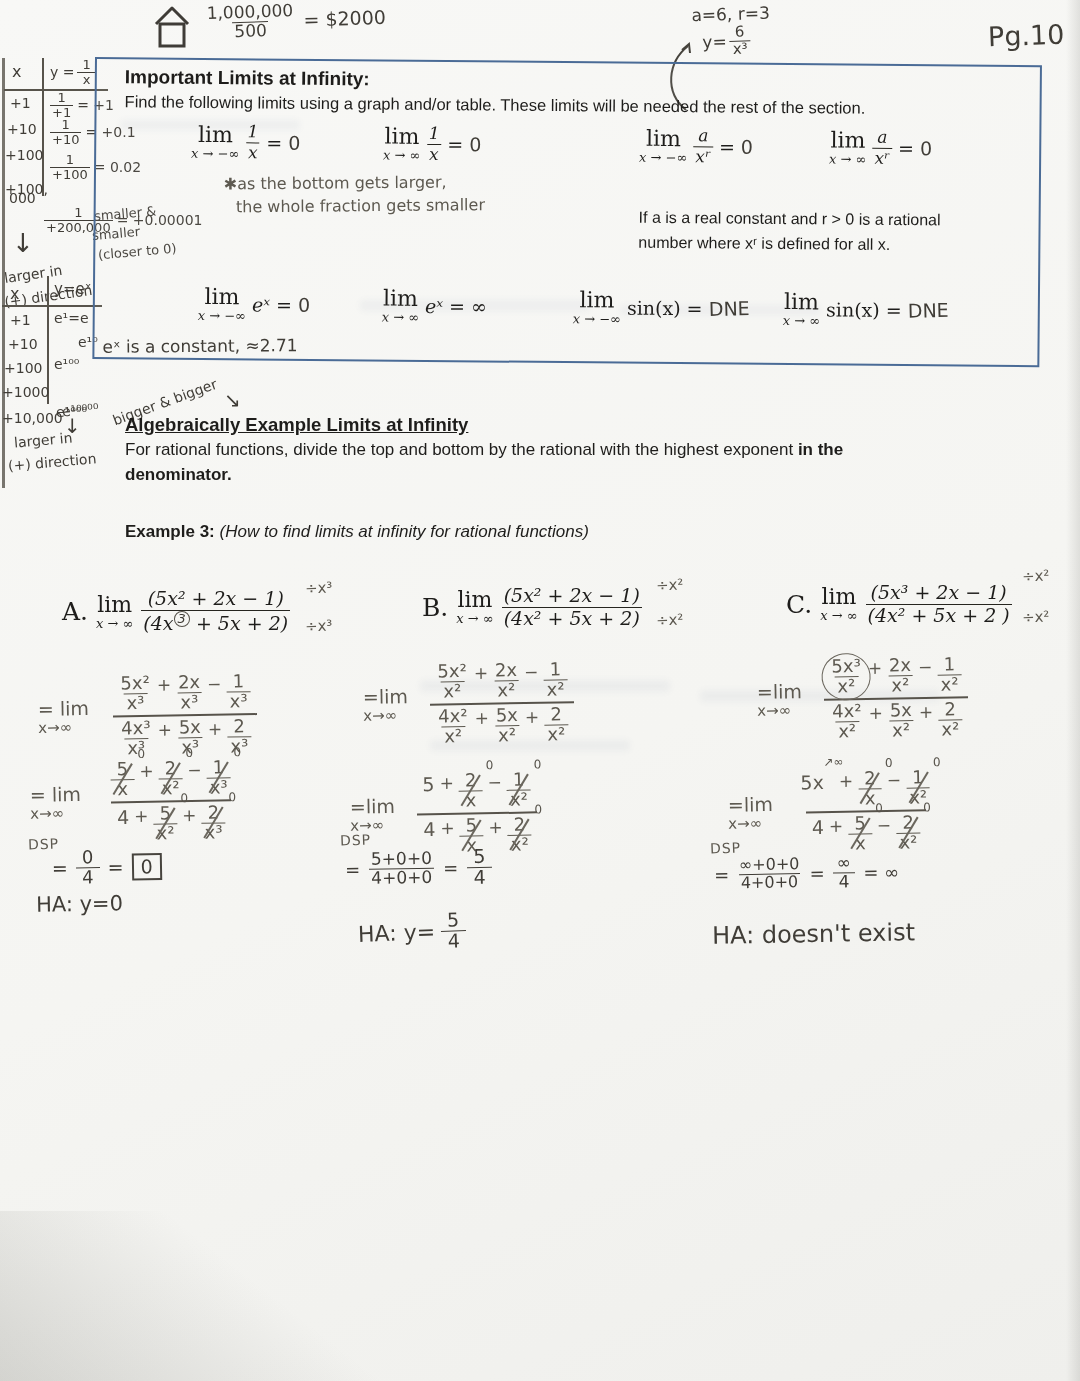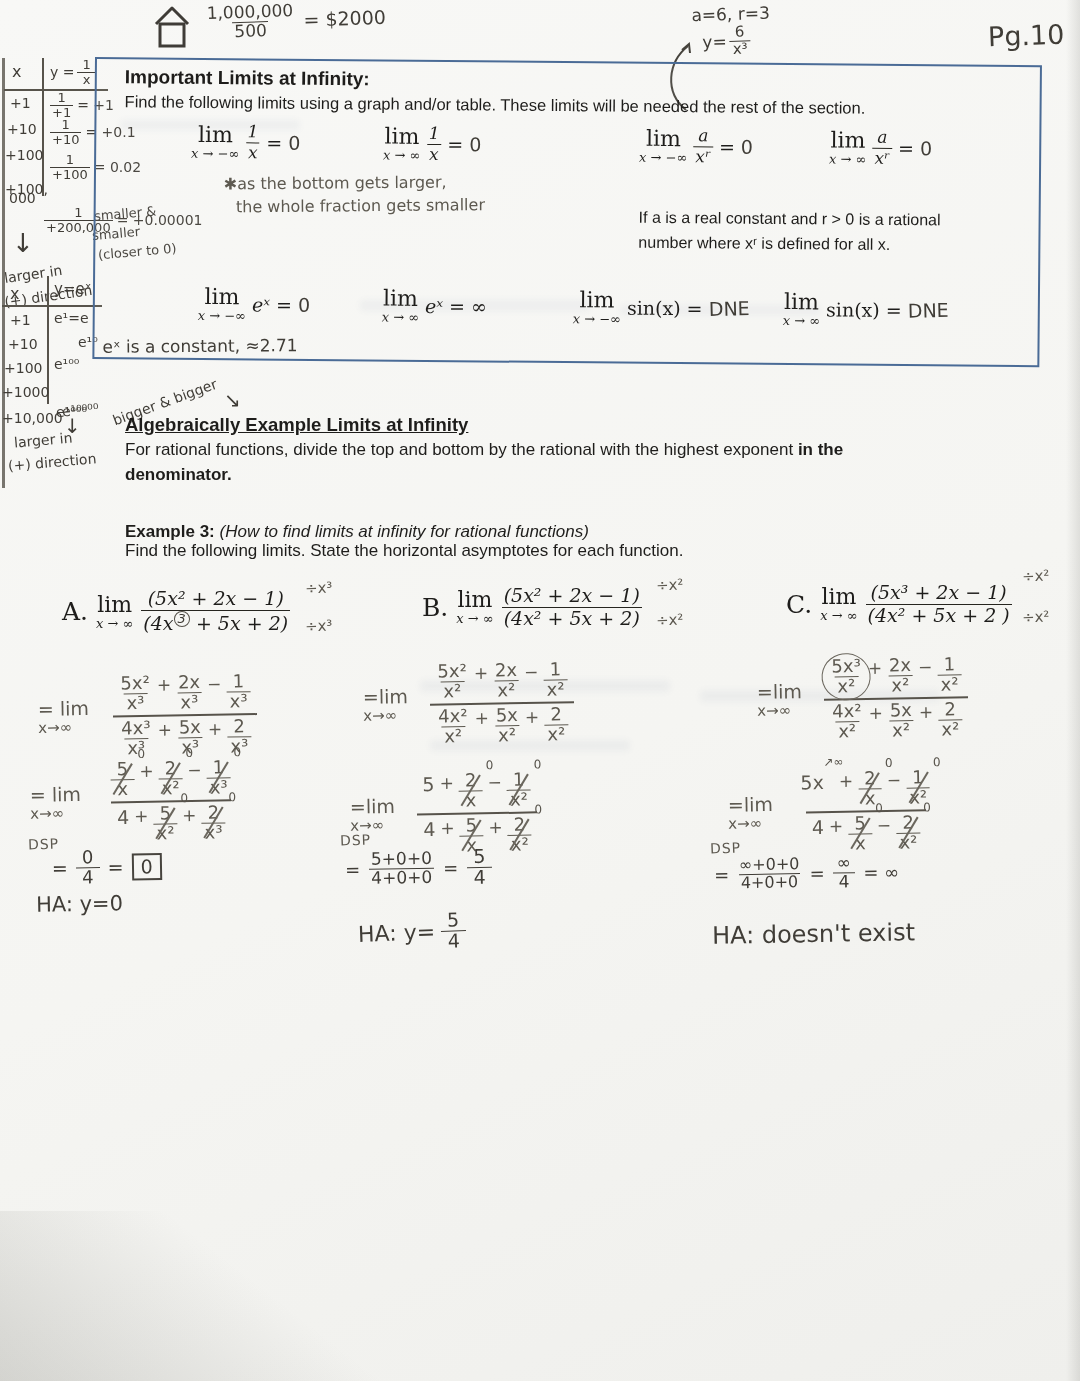--- a/index.html
+++ b/index.html
@@ -288,21 +288,20 @@
 
   <div class="abs print b" style="left:125px;top:414px;font-size:18.5px;text-decoration:underline;">Algebraically Example Limits at Infinity</div>
   <div class="abs print" style="left:125px;top:440px;font-size:17px;width:830px;">
     <span>For rational functions, divide the top and bottom by the rational with the highest exponent </span><span class="b">in the</span>
   </div>
   <div class="abs print b" style="left:125px;top:465px;font-size:17px;">denominator.</div>
   <div class="abs print" style="left:125px;top:522px;font-size:17px;">
     <span class="b">Example 3:</span>
     <span class="it">(How to find limits at infinity for rational functions)</span>
   </div>
-  <div class="abs print" style="left:125px;top:541px;font-size:17px;">Find the following limits. State the horizontal asymptotes for each function.</div>
 
   <div class="abs" style="left:62px;top:588px;display:flex;align-items:center;gap:8px;">
     <span class="pserif" style="font-size:25px;">A.</span>
     <span class="plim">
         <span class="w">lim</span>
         <span class="s">x → ∞</span>
       </span>
     <span class="pfrac">
       <span class="pt"><span>(5x² + 2x − 1)</span></span>
       <span class="pb"><span>(4x</span><span class="circ hw2">3</span><span> + 5x + 2)</span></span>

